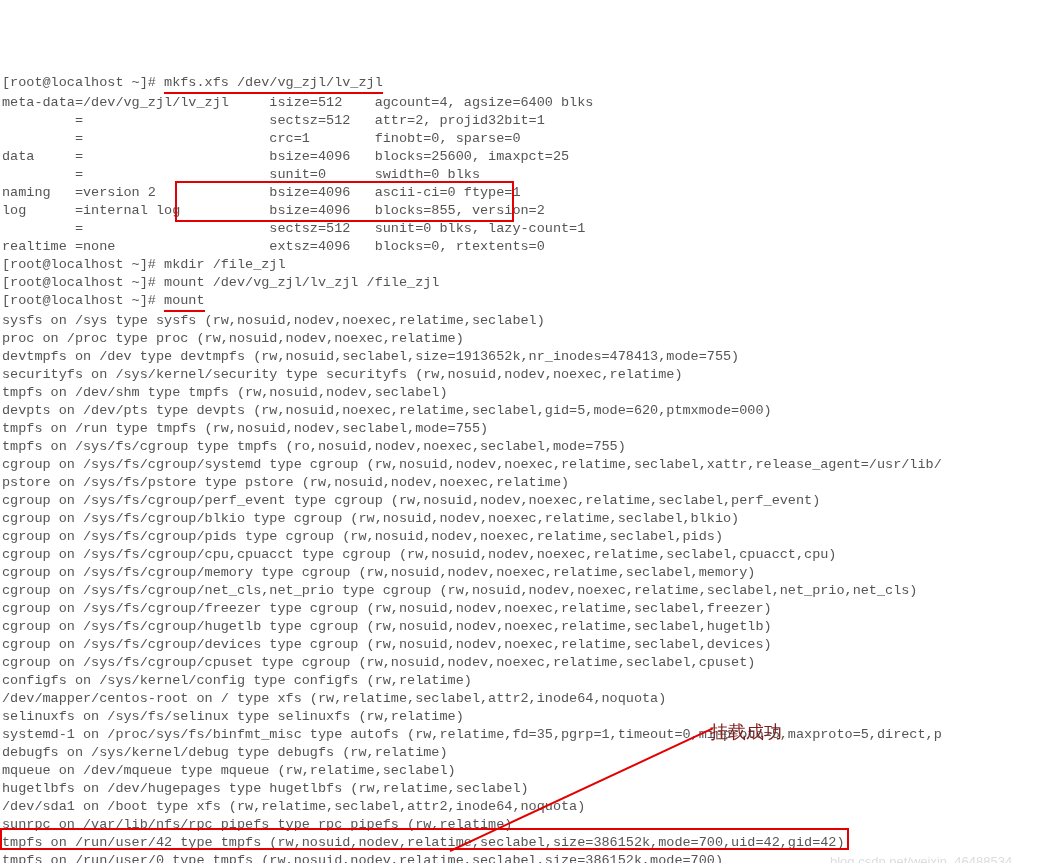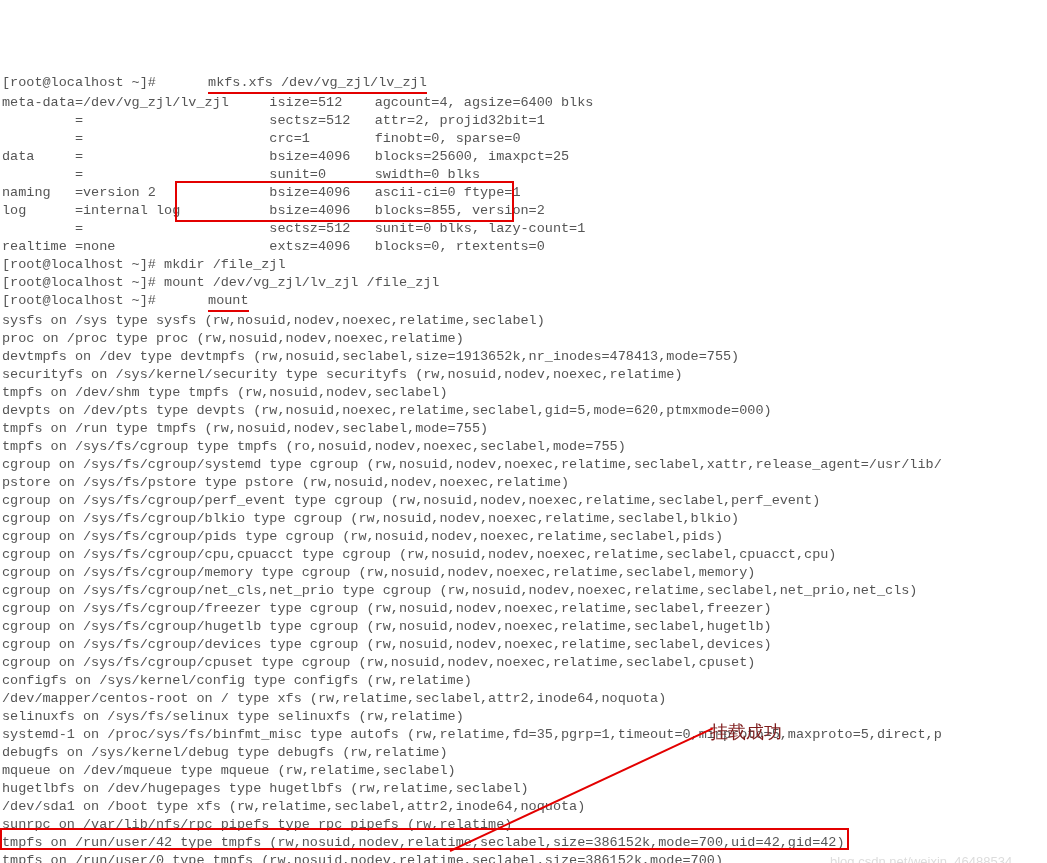--- a/index.html
+++ b/index.html
@@ -10,21 +10,20 @@
     font-size: 13.5px;
     line-height: 18px;
     color: #555555;
     white-space: pre;
     width: 1047px;
   }
   .line { display: block; }
   .red-underline {
     border-bottom: 2px solid #e30000;
     display: inline-block;
-    margin-left: 44px;
   }
   .anno {
     position: absolute;
     color: #7f1d1d;
     font-family: "Microsoft YaHei", "SimHei", sans-serif;
     font-size: 18px;
   }
   .anno-line {
     position: absolute;
     border-top: 2px solid #e30000;

